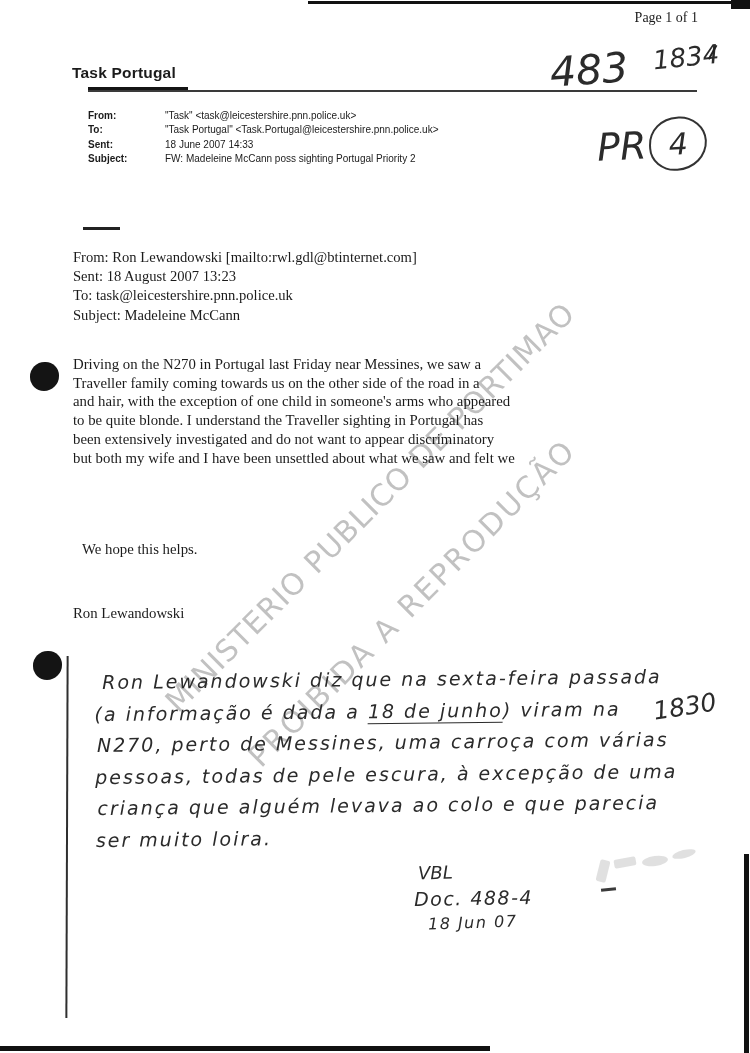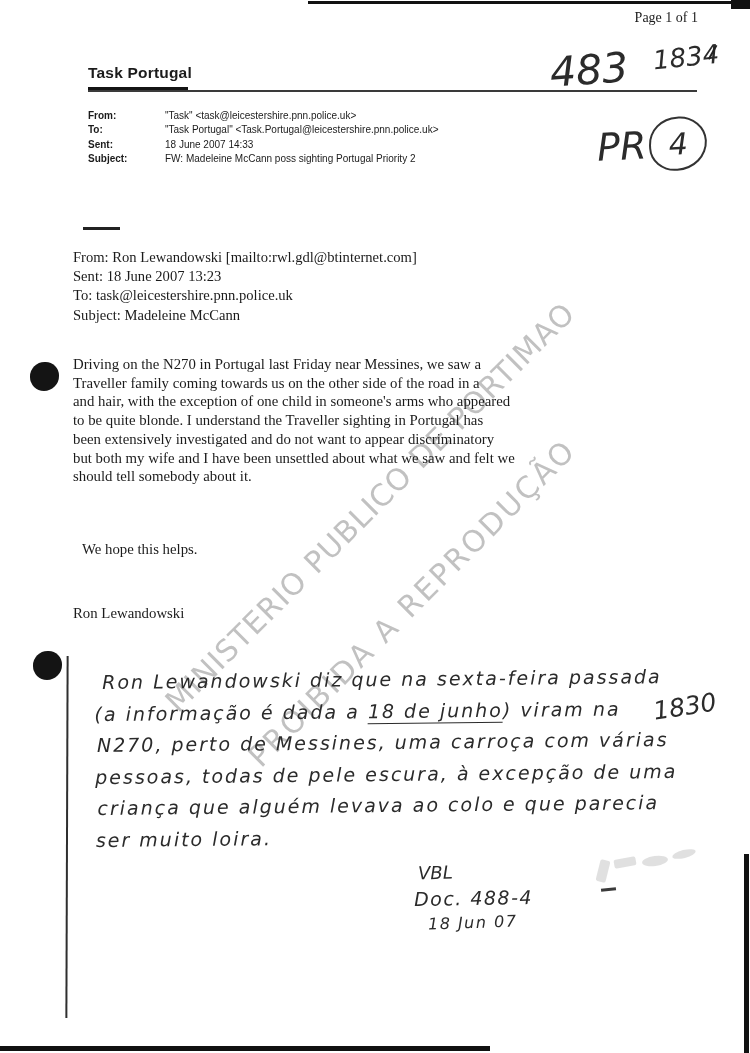--- a/index.html
+++ b/index.html
@@ -12,21 +12,21 @@
   .top-corner-blob{left:731px;top:0;width:19px;height:9px;}
   .bottom-line{left:0;top:1046px;width:490px;height:5px;}
   .right-edge-line{left:744px;top:854px;width:5px;height:199px;}
   .hole-dot{position:absolute;width:29px;height:29px;border-radius:50% 46% 52% 48%;background:#141414;}
   .dot1{left:30px;top:362px;}
   .dot2{left:33px;top:651px;}
   .margin-vline{position:absolute;left:66px;top:656px;width:2px;height:362px;background:#2f2f2f;transform:rotate(.2deg);}
 
   
   .page-indicator{position:absolute;right:52px;top:10px;font-size:14px;}
-  .doc-title{position:absolute;left:88px;top:64px;font-family:"Liberation Sans",sans-serif;
+  .doc-title{position:absolute;left:72px;top:64px;font-family:"Liberation Sans",sans-serif;
              font-weight:bold;font-size:15.5px;letter-spacing:.2px;}
   .title-underline{position:absolute;left:88px;top:87px;width:100px;height:3.5px;background:#141414;}
   .title-rule{position:absolute;left:88px;top:90px;width:609px;height:1.6px;background:#3a3a3a;}
 
   .mail-headers{position:absolute;left:88px;top:109px;font-family:"Liberation Sans",sans-serif;
                 font-size:10px;line-height:14.4px;}
   .mail-row{display:flex;}
   .mail-label{font-weight:bold;width:77px;flex:0 0 77px;}
   .mail-value{white-space:nowrap;}
 
@@ -123,33 +123,32 @@
   <div class="hw pr-mark z2">
     <span>PR</span>
     <span class="pr-circle">
       <span>4</span>
     </span>
   </div>
 
   <div class="separator-dash z2"></div>
   <div class="fwd-headers z2">
     <div>From: Ron Lewandowski [mailto:rwl.gdl@btinternet.com]</div>
-    <div>Sent: 18 June 2007 13:23</div>
+    <div>Sent: 18 August 2007 13:23</div>
     <div>To: task@leicestershire.pnn.police.uk</div>
     <div>Subject: Madeleine McCann</div>
   </div>
 
   <div class="body-text z2">
     <div>Driving on the N270 in Portugal last Friday near Messines, we saw a</div>
     <div>Traveller family coming towards us on the other side of the road in a</div>
     <div>and hair, with the exception of one child in someone's arms who appeared</div>
     <div>to be quite blonde. I understand the Traveller sighting in Portugal has</div>
     <div>been extensively investigated and do not want to appear discriminatory</div>
     <div>but both my wife and I have been unsettled about what we saw and felt we</div>
-    <div>should tell somebody about it.</div>
   </div>
   <div class="closing z2">We hope this helps.</div>
   <div class="signature z2">Ron Lewandowski</div>
 
   <div class="hw note z2">
     <div class="note-line">Ron Lewandowski diz que na sexta-feira passada</div>
     <div class="note-line"><span>(a informação é dada a </span><span class="note-u">18 de junho</span><span>) viram na</span></div>
     <div class="note-line">N270, perto de Messines, uma carroça com várias</div>
     <div class="note-line">pessoas, todas de pele escura, à excepção de uma</div>
     <div class="note-line">criança que alguém levava ao colo e que parecia</div>

